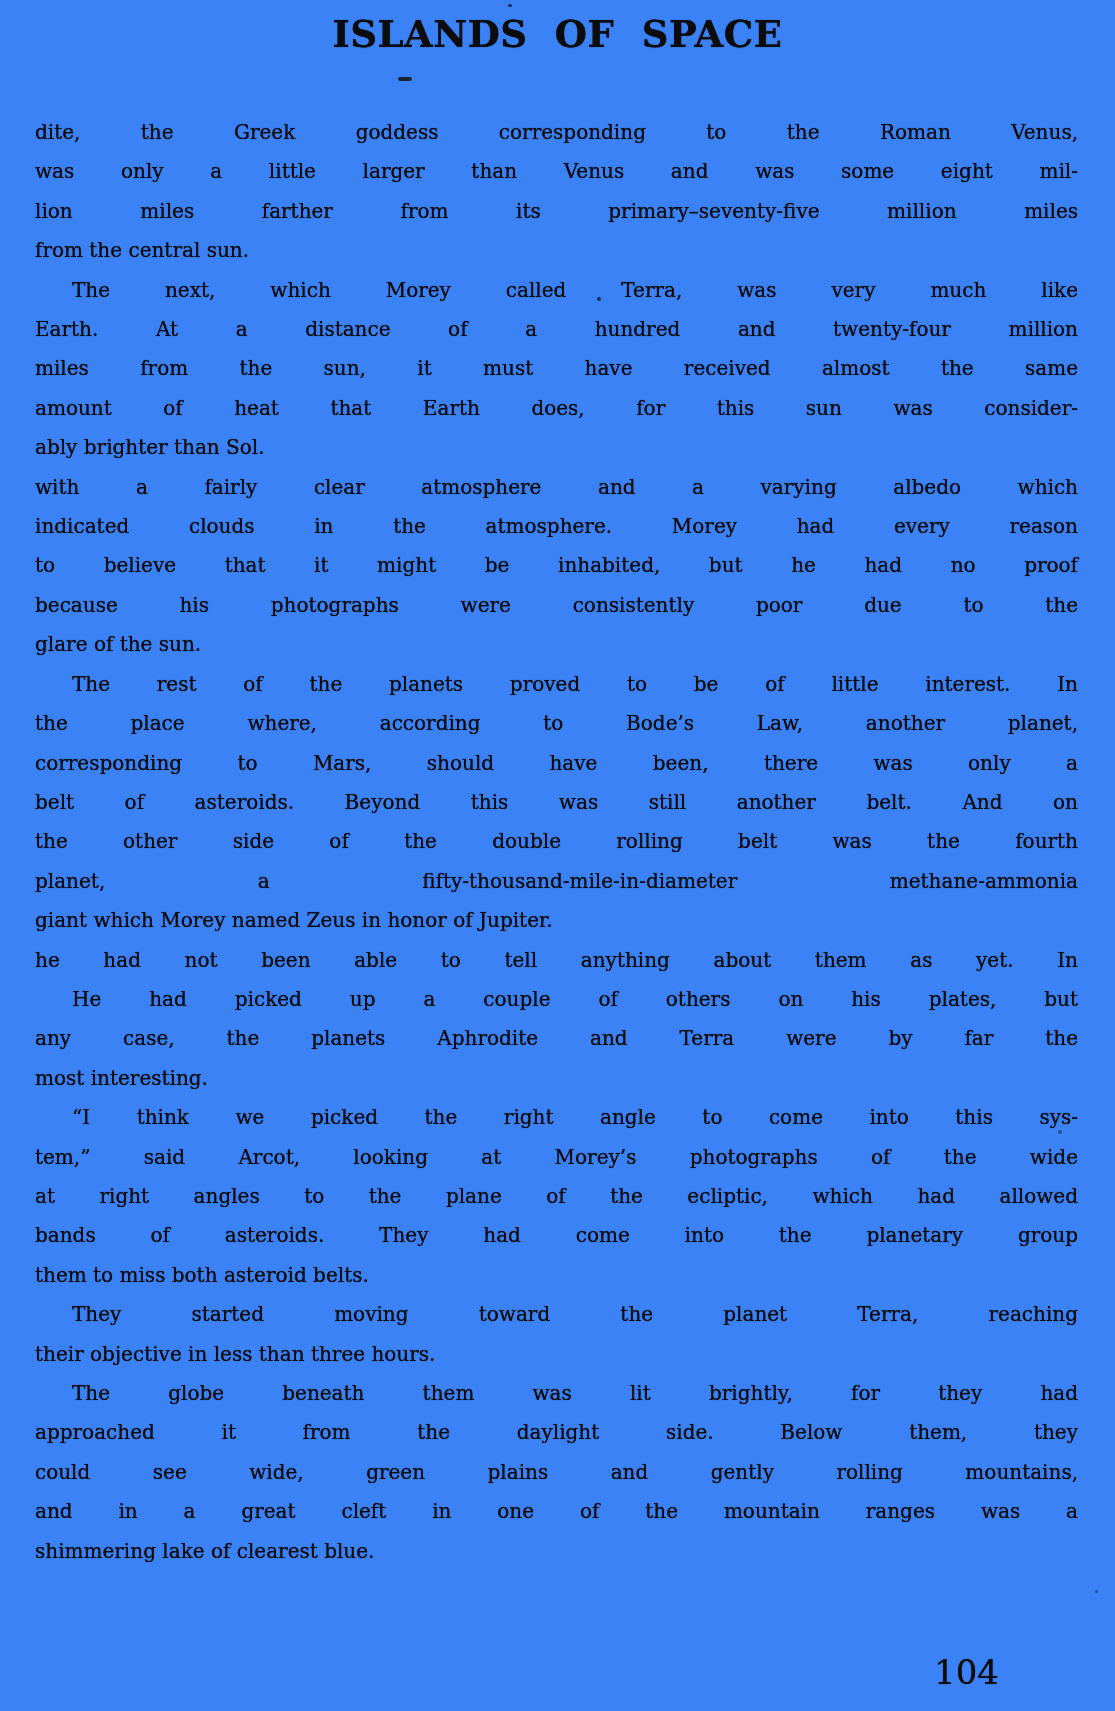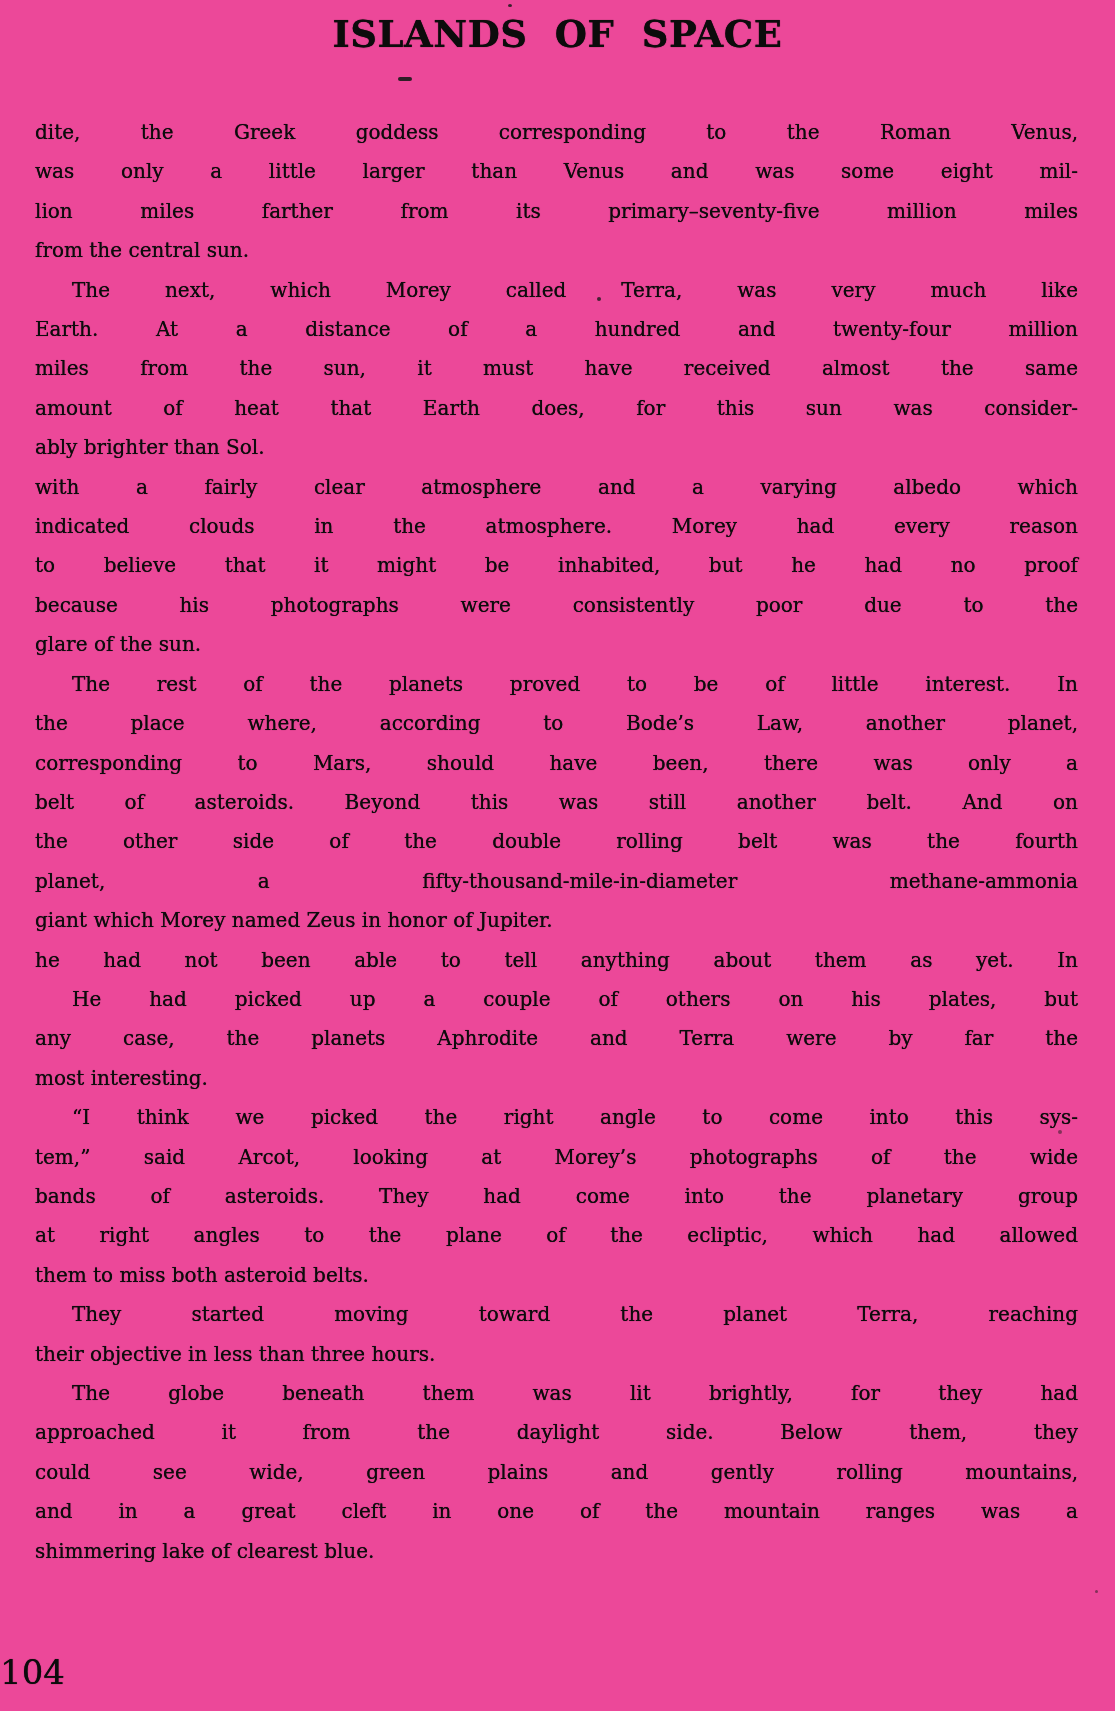--- a/index.html
+++ b/index.html
@@ -9,21 +9,21 @@
     height: 1711px;
     overflow: hidden;
     background: #ffffff;
     font-family: "DejaVu Serif", serif;
     color: #0c0c0c;
   }
   .page {
     position: relative;
     width: 1115px;
     height: 1711px;
-    background: #ec4899;
+    background: #3b82f6;
   }
   .page-title {
     position: absolute;
     top: 14px;
     left: 0;
     width: 1115px;
     text-align: center;
     font-size: 37px;
     line-height: 40px;
     font-weight: bold;
@@ -51,21 +51,21 @@
     text-align-last: left;
   }
   .line.first-indent {
     text-indent: 37px;
   }
   .page-number {
     position: absolute;
     top: 1652px;
     left: 0;
     width: 999px;
-    text-align: left;
+    text-align: right;
     font-size: 34px;
     line-height: 40px;
     text-shadow: 0 0 0.8px rgba(0,0,0,0.9);
   }
   .artifact {
     position: absolute;
     background: #1a1a1a;
   }
   .artifact.dot { border-radius: 50%; }
   .artifact.dash { border-radius: 2px; }
@@ -108,22 +108,22 @@
       </div>
       <div class="paragraph">
         <div class="line">he had not been able to tell anything about them as yet. In</div>
         <div class="line first-indent">He had picked up a couple of others on his plates, but</div>
         <div class="line">any case, the planets Aphrodite and Terra were by far the</div>
         <div class="line para-end">most interesting.</div>
       </div>
       <div class="paragraph">
         <div class="line first-indent">“I think we picked the right angle to come into this sys-</div>
         <div class="line">tem,” said Arcot, looking at Morey’s photographs of the wide</div>
+        <div class="line">at right angles to the plane of the ecliptic, which had allowed</div>
         <div class="line">bands of asteroids. They had come into the planetary group</div>
-        <div class="line">at right angles to the plane of the ecliptic, which had allowed</div>
         <div class="line para-end">them to miss both asteroid belts.</div>
       </div>
       <div class="paragraph">
         <div class="line first-indent">They started moving toward the planet Terra, reaching</div>
         <div class="line para-end">their objective in less than three hours.</div>
       </div>
       <div class="paragraph">
         <div class="line first-indent">The globe beneath them was lit brightly, for they had</div>
         <div class="line">approached it from the daylight side. Below them, they</div>
         <div class="line">could see wide, green plains and gently rolling mountains,</div>

